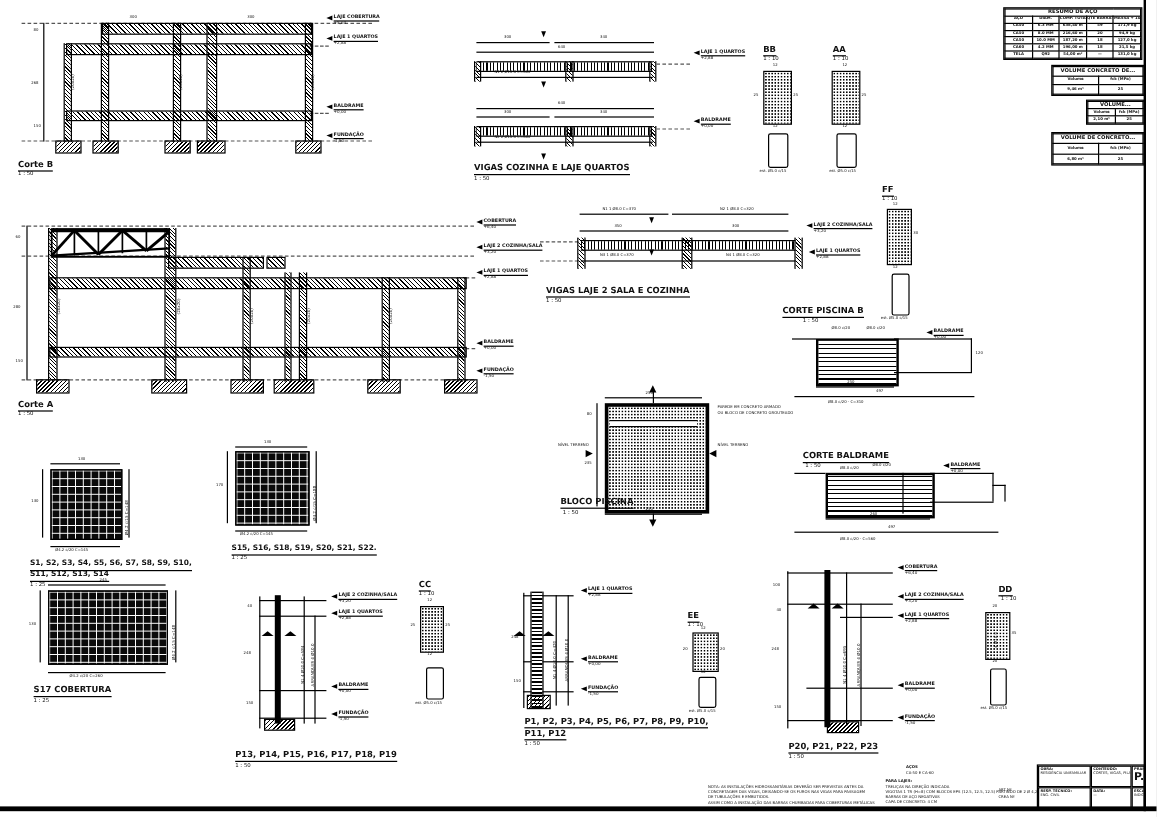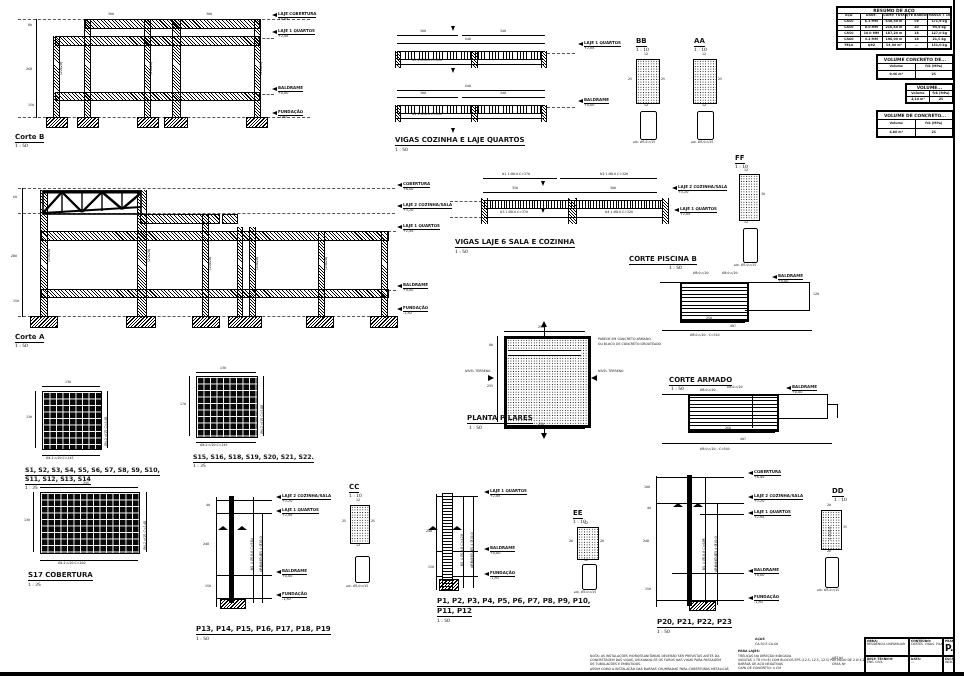--- a/index.html
+++ b/index.html
@@ -422,26 +422,26 @@
           <em>+3,20</em>
         </span>
       </div>
     <div class="leader" style="left:674px;top:207px">
         <span class="arr"></span>
         <span class="lbl">
           <i>LAJE 1 QUARTOS</i>
           <em>+2,88</em>
         </span>
       </div>
-    <div class="ttl" style="left:455px;top:238px">VIGAS LAJE 6 SALA E COZINHA</div>
+    <div class="ttl" style="left:455px;top:238px">VIGAS LAJE 2 SALA E COZINHA</div>
     <div class="sc" style="left:455px;top:249px">1 : 50</div>
   </div>
 
   <div class="g">
-    <div class="ttl" style="left:629px;top:255px">CORTE PISCINA B</div>
+    <div class="ttl" style="left:652px;top:255px">CORTE PISCINA B</div>
     <div class="sc" style="left:669px;top:265px">1 : 50</div>
     <div class="t3" style="left:693px;top:272px">Ø8.0 c/20</div>
     <div class="t3" style="left:722px;top:272px">Ø8.0 c/20</div>
     <div class="line" style="left:660px;top:282px;width:20px;height:1px"></div>
     <div class="pool" style="left:680px;top:282px;width:65px;height:36px"></div>
     <div class="line" style="left:745px;top:282px;width:65px;height:1px"></div>
     <div class="line" style="left:809px;top:282px;width:1px;height:28px"></div>
     <div class="line" style="left:745px;top:310px;width:65px;height:1px"></div>
     <div class="leader" style="left:772px;top:274px">
         <span class="arr"></span>
@@ -452,21 +452,21 @@
       </div>
     <div class="t3" style="left:813px;top:293px">120</div>
     <div class="line" style="left:680px;top:322px;width:65px;height:1px"></div>
     <div class="t3" style="left:706px;top:317px">250</div>
     <div class="line" style="left:662px;top:330px;width:150px;height:1px"></div>
     <div class="t3" style="left:730px;top:325px">497</div>
     <div class="t3" style="left:690px;top:334px">Ø8.0 c/20 - C=310</div>
   </div>
 
   <div class="g">
-    <div class="ttl" style="left:669px;top:376px">CORTE ARMADO</div>
+    <div class="ttl" style="left:669px;top:376px">CORTE BALDRAME</div>
     <div class="sc" style="left:671px;top:386px">1 : 50</div>
     <div class="t3" style="left:700px;top:389px">Ø8.0 c/20</div>
     <div class="t3" style="left:727px;top:386px">Ø8.0 c/20</div>
     <div class="line" style="left:662px;top:394px;width:26px;height:1px"></div>
     <div class="pool" style="left:688px;top:394px;width:87px;height:34px"></div>
     <div class="line" style="left:752px;top:394px;width:1px;height:34px"></div>
     <div class="line" style="left:775px;top:394px;width:53px;height:1px"></div>
     <div class="line" style="left:827px;top:394px;width:1px;height:24px"></div>
     <div class="line" style="left:775px;top:418px;width:53px;height:1px"></div>
     <div class="line" style="left:827px;top:404px;width:11px;height:1px"></div>
@@ -497,21 +497,21 @@
     <div class="t3" style="left:489px;top:344px">80</div>
     <div class="t3" style="left:487px;top:385px">235</div>
     <div class="line" style="left:504px;top:428px;width:81px;height:1px"></div>
     <div class="t3" style="left:538px;top:423px">250</div>
     <div class="mkr" style="left:488px;top:375px;border-left:6px solid #000"></div>
     <div class="mkr" style="left:591px;top:375px;border-right:6px solid #000"></div>
     <div class="t3" style="left:465px;top:370px">NÍVEL TERRENO</div>
     <div class="t3" style="left:598px;top:370px">NÍVEL TERRENO</div>
     <div class="t3" style="left:598px;top:338px">PAREDE EM CONCRETO ARMADO</div>
     <div class="t3" style="left:598px;top:343px">OU BLOCO DE CONCRETO GROUTEADO</div>
-    <div class="ttl" style="left:467px;top:414px">PLANTA PILARES</div>
+    <div class="ttl" style="left:467px;top:414px">BLOCO PISCINA</div>
     <div class="sc" style="left:469px;top:425px">1 : 50</div>
   </div>
 
   <div class="g">
     <div class="line" style="left:42px;top:386px;width:58px;height:1px"></div>
     <div class="t3" style="left:65px;top:381px">130</div>
     <div class="mesh" style="left:42px;top:391px;width:58px;height:57px"></div>
     <div class="line" style="left:35px;top:391px;width:1px;height:57px"></div>
     <div class="t3" style="left:26px;top:416px">130</div>
     <div class="line" style="left:107px;top:391px;width:1px;height:57px"></div>

